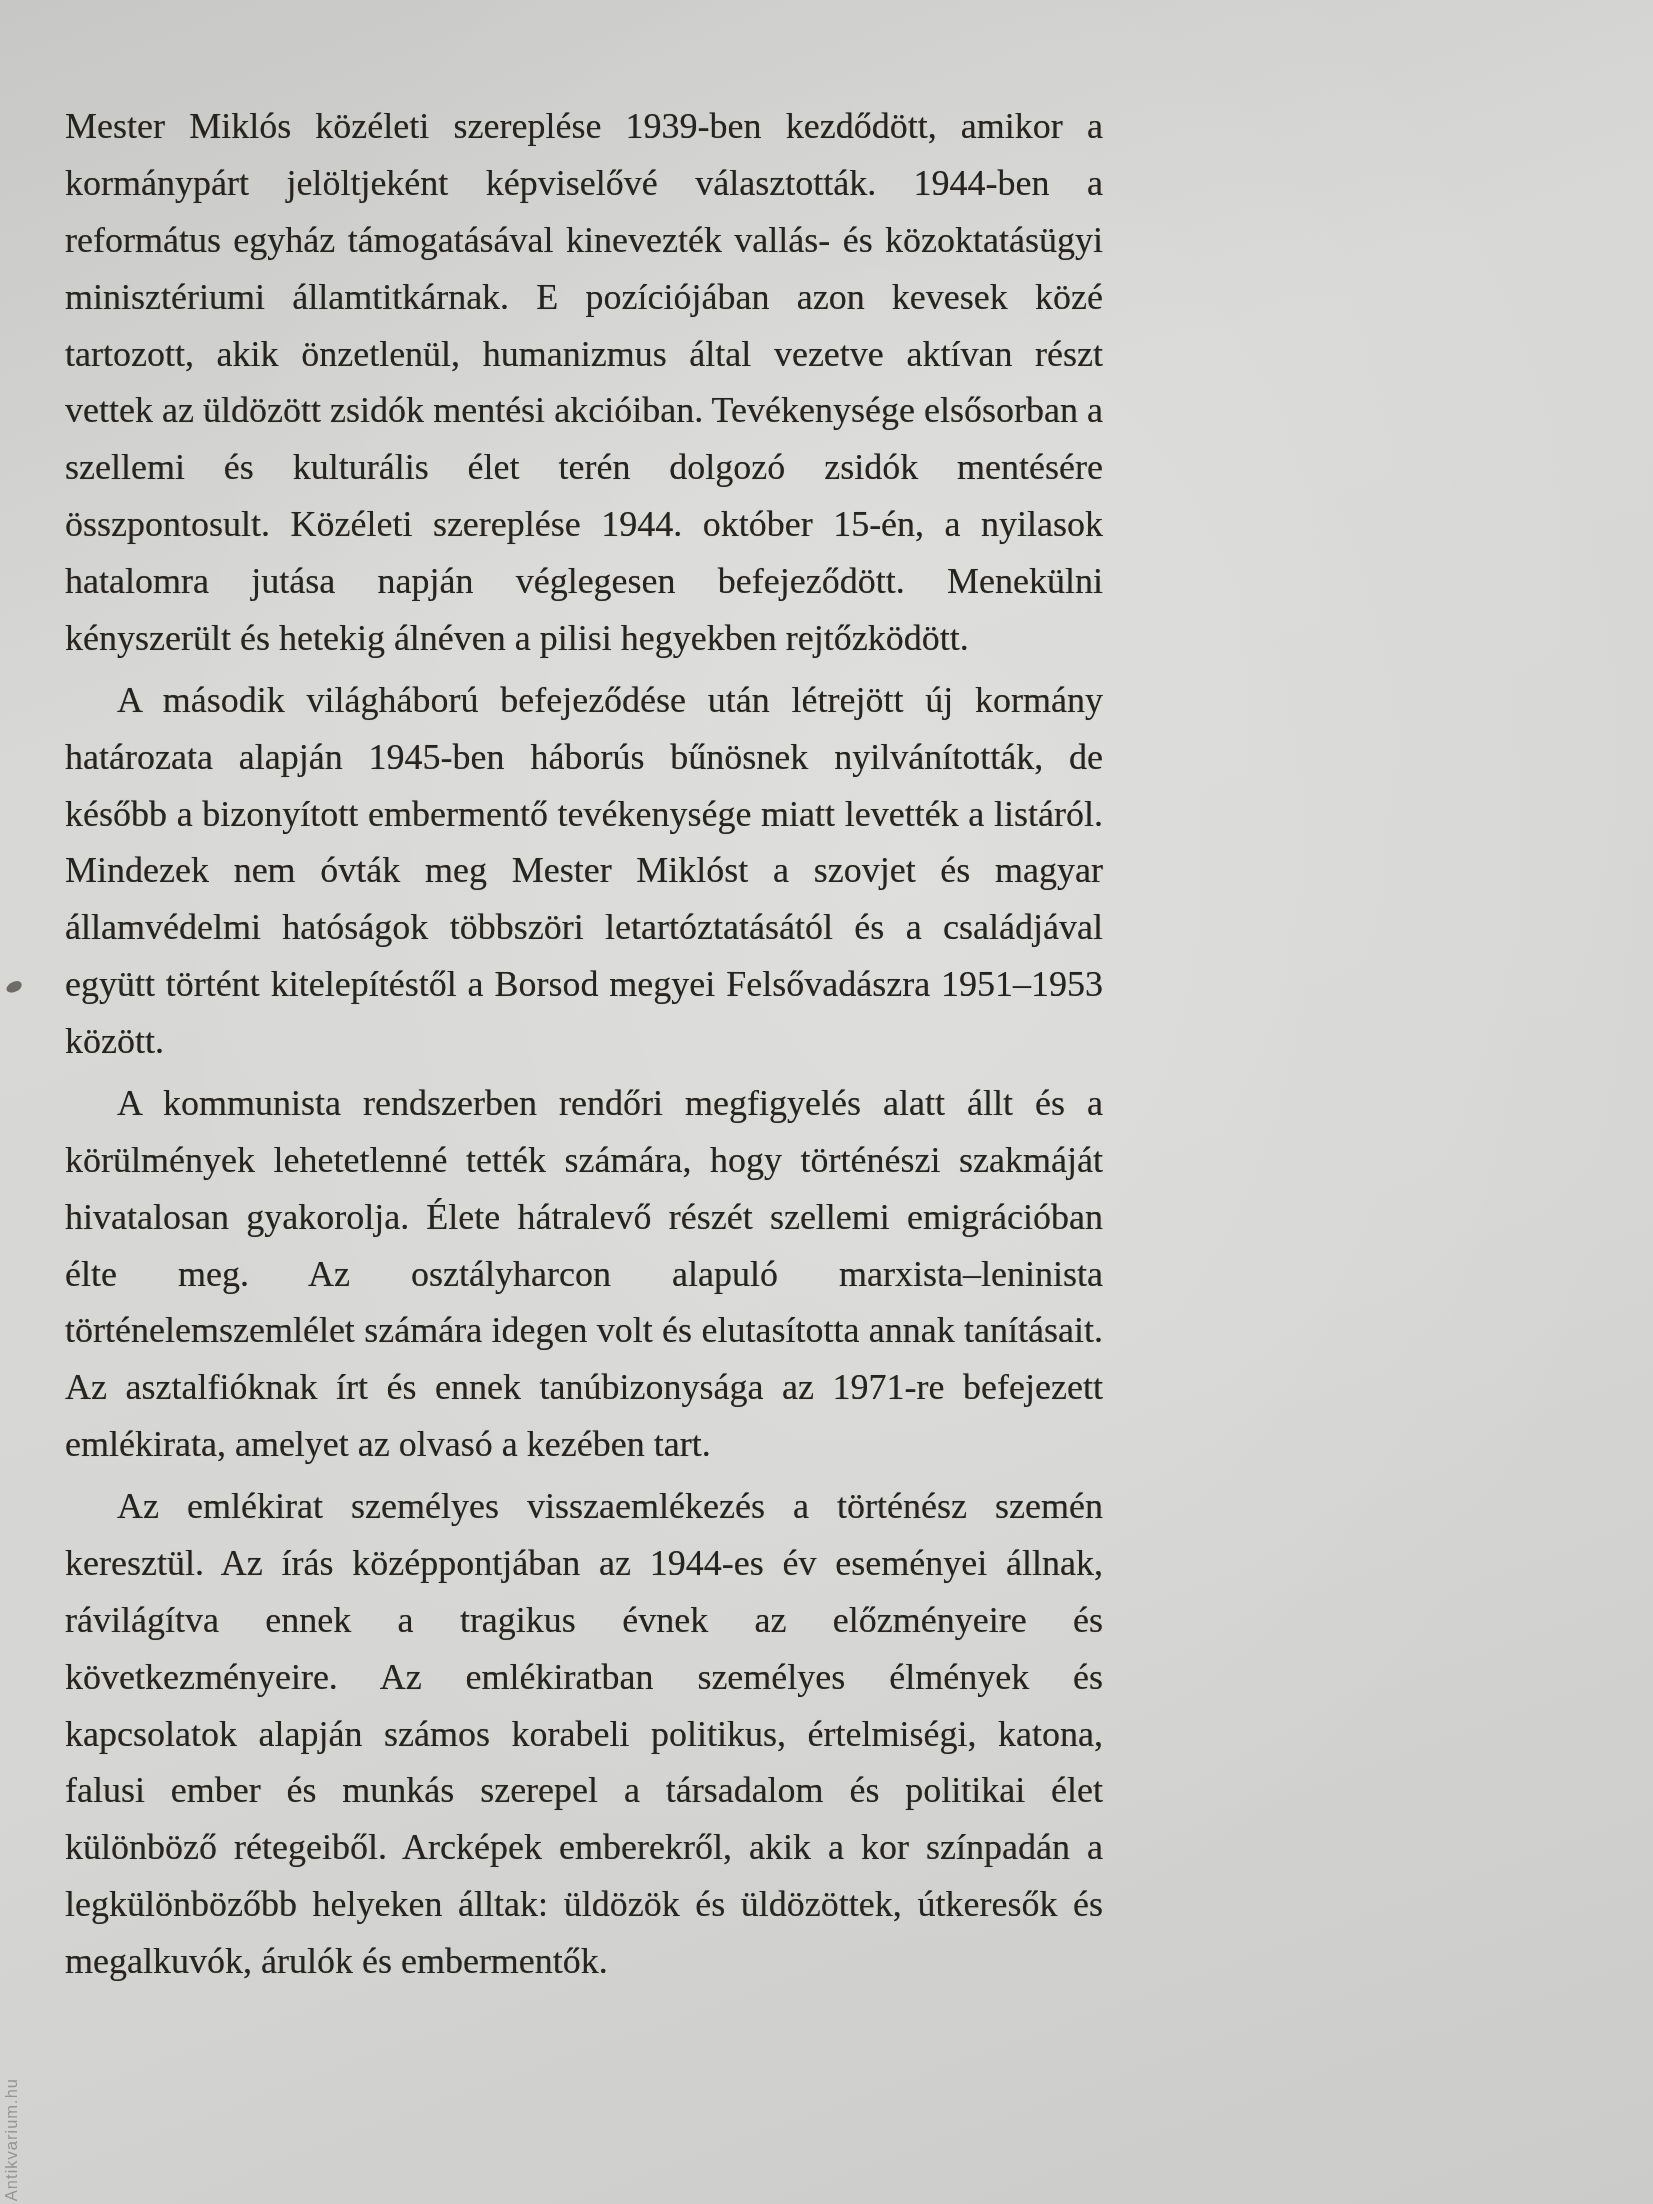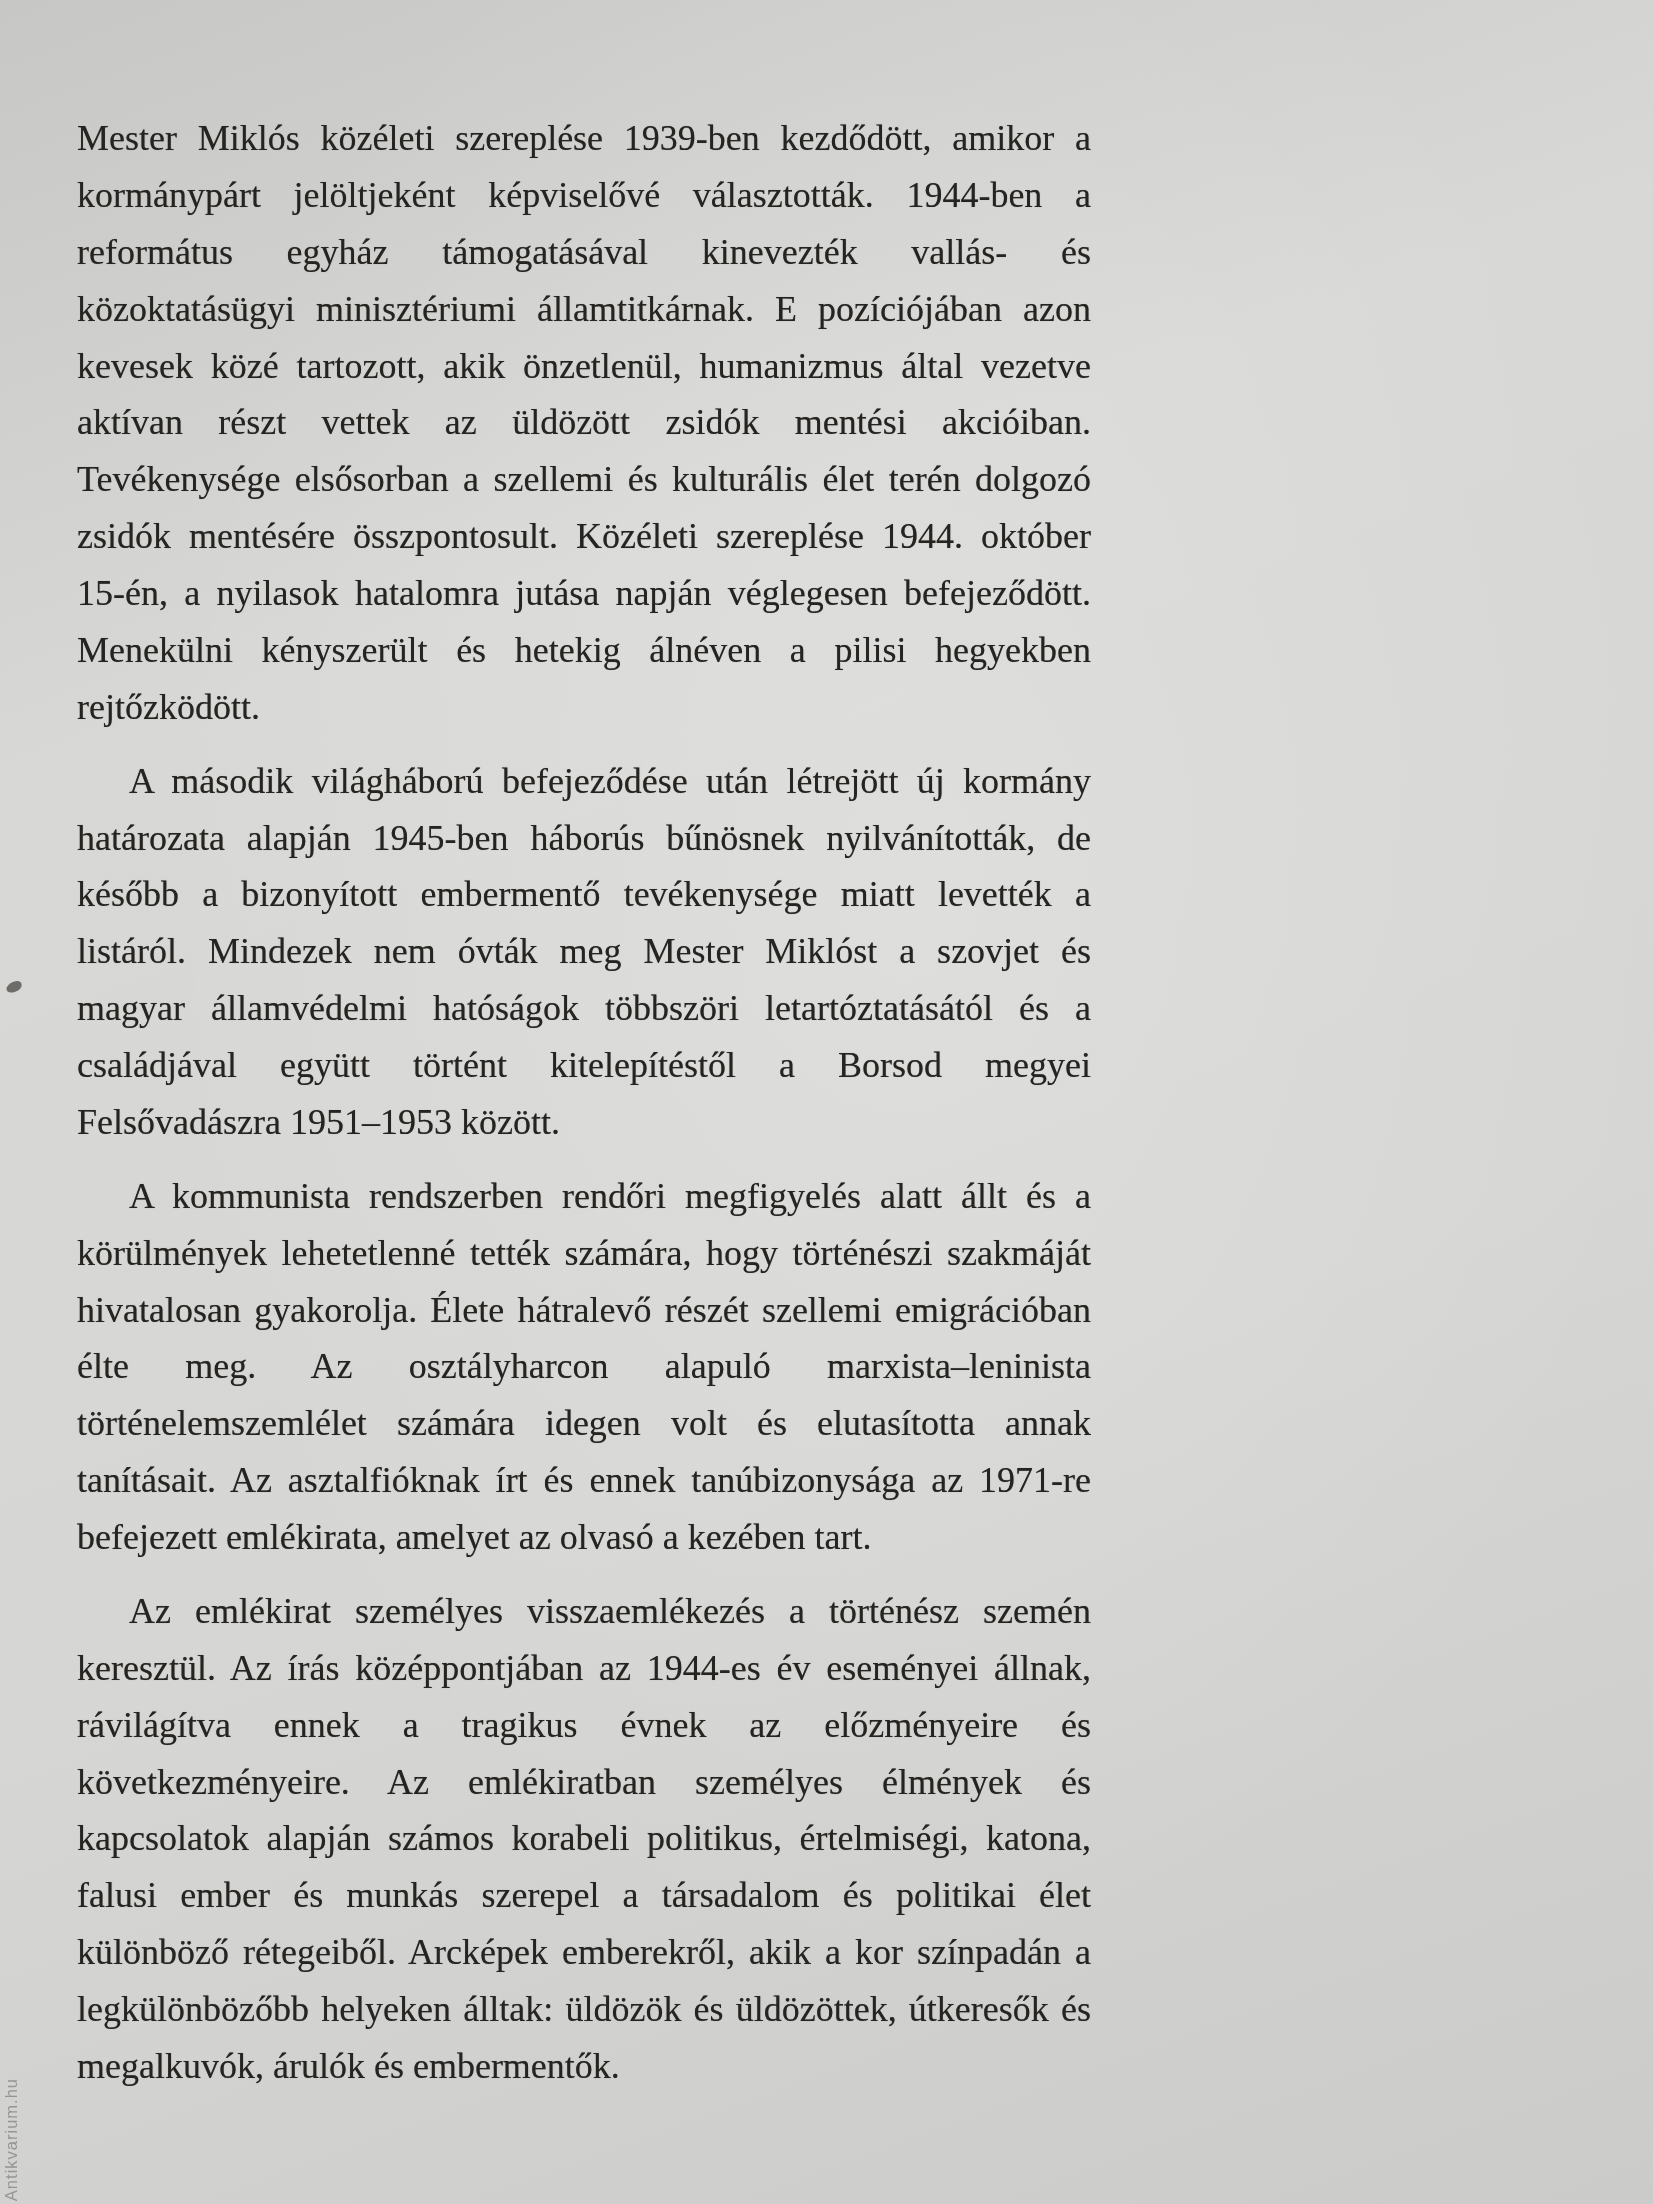--- a/index.html
+++ b/index.html
@@ -26,21 +26,21 @@
     top: 93px;
     width: 1048px;
     font-family: "Liberation Serif", "DejaVu Serif", serif;
     font-size: 36px;
     line-height: 1.58;
     color: #262420;
     text-align: justify;
     text-shadow: 0 0 0.7px rgba(50, 48, 44, 0.55);
   }
   .text-block p {
-    margin: 17px;
+    margin: 5px;
     padding: 0;
   }
   .text-block p.indent {
     text-indent: 52px;
   }
   .watermark {
     position: absolute;
     left: 1.9px;
     bottom: 3.9px;
     writing-mode: vertical-rl;

